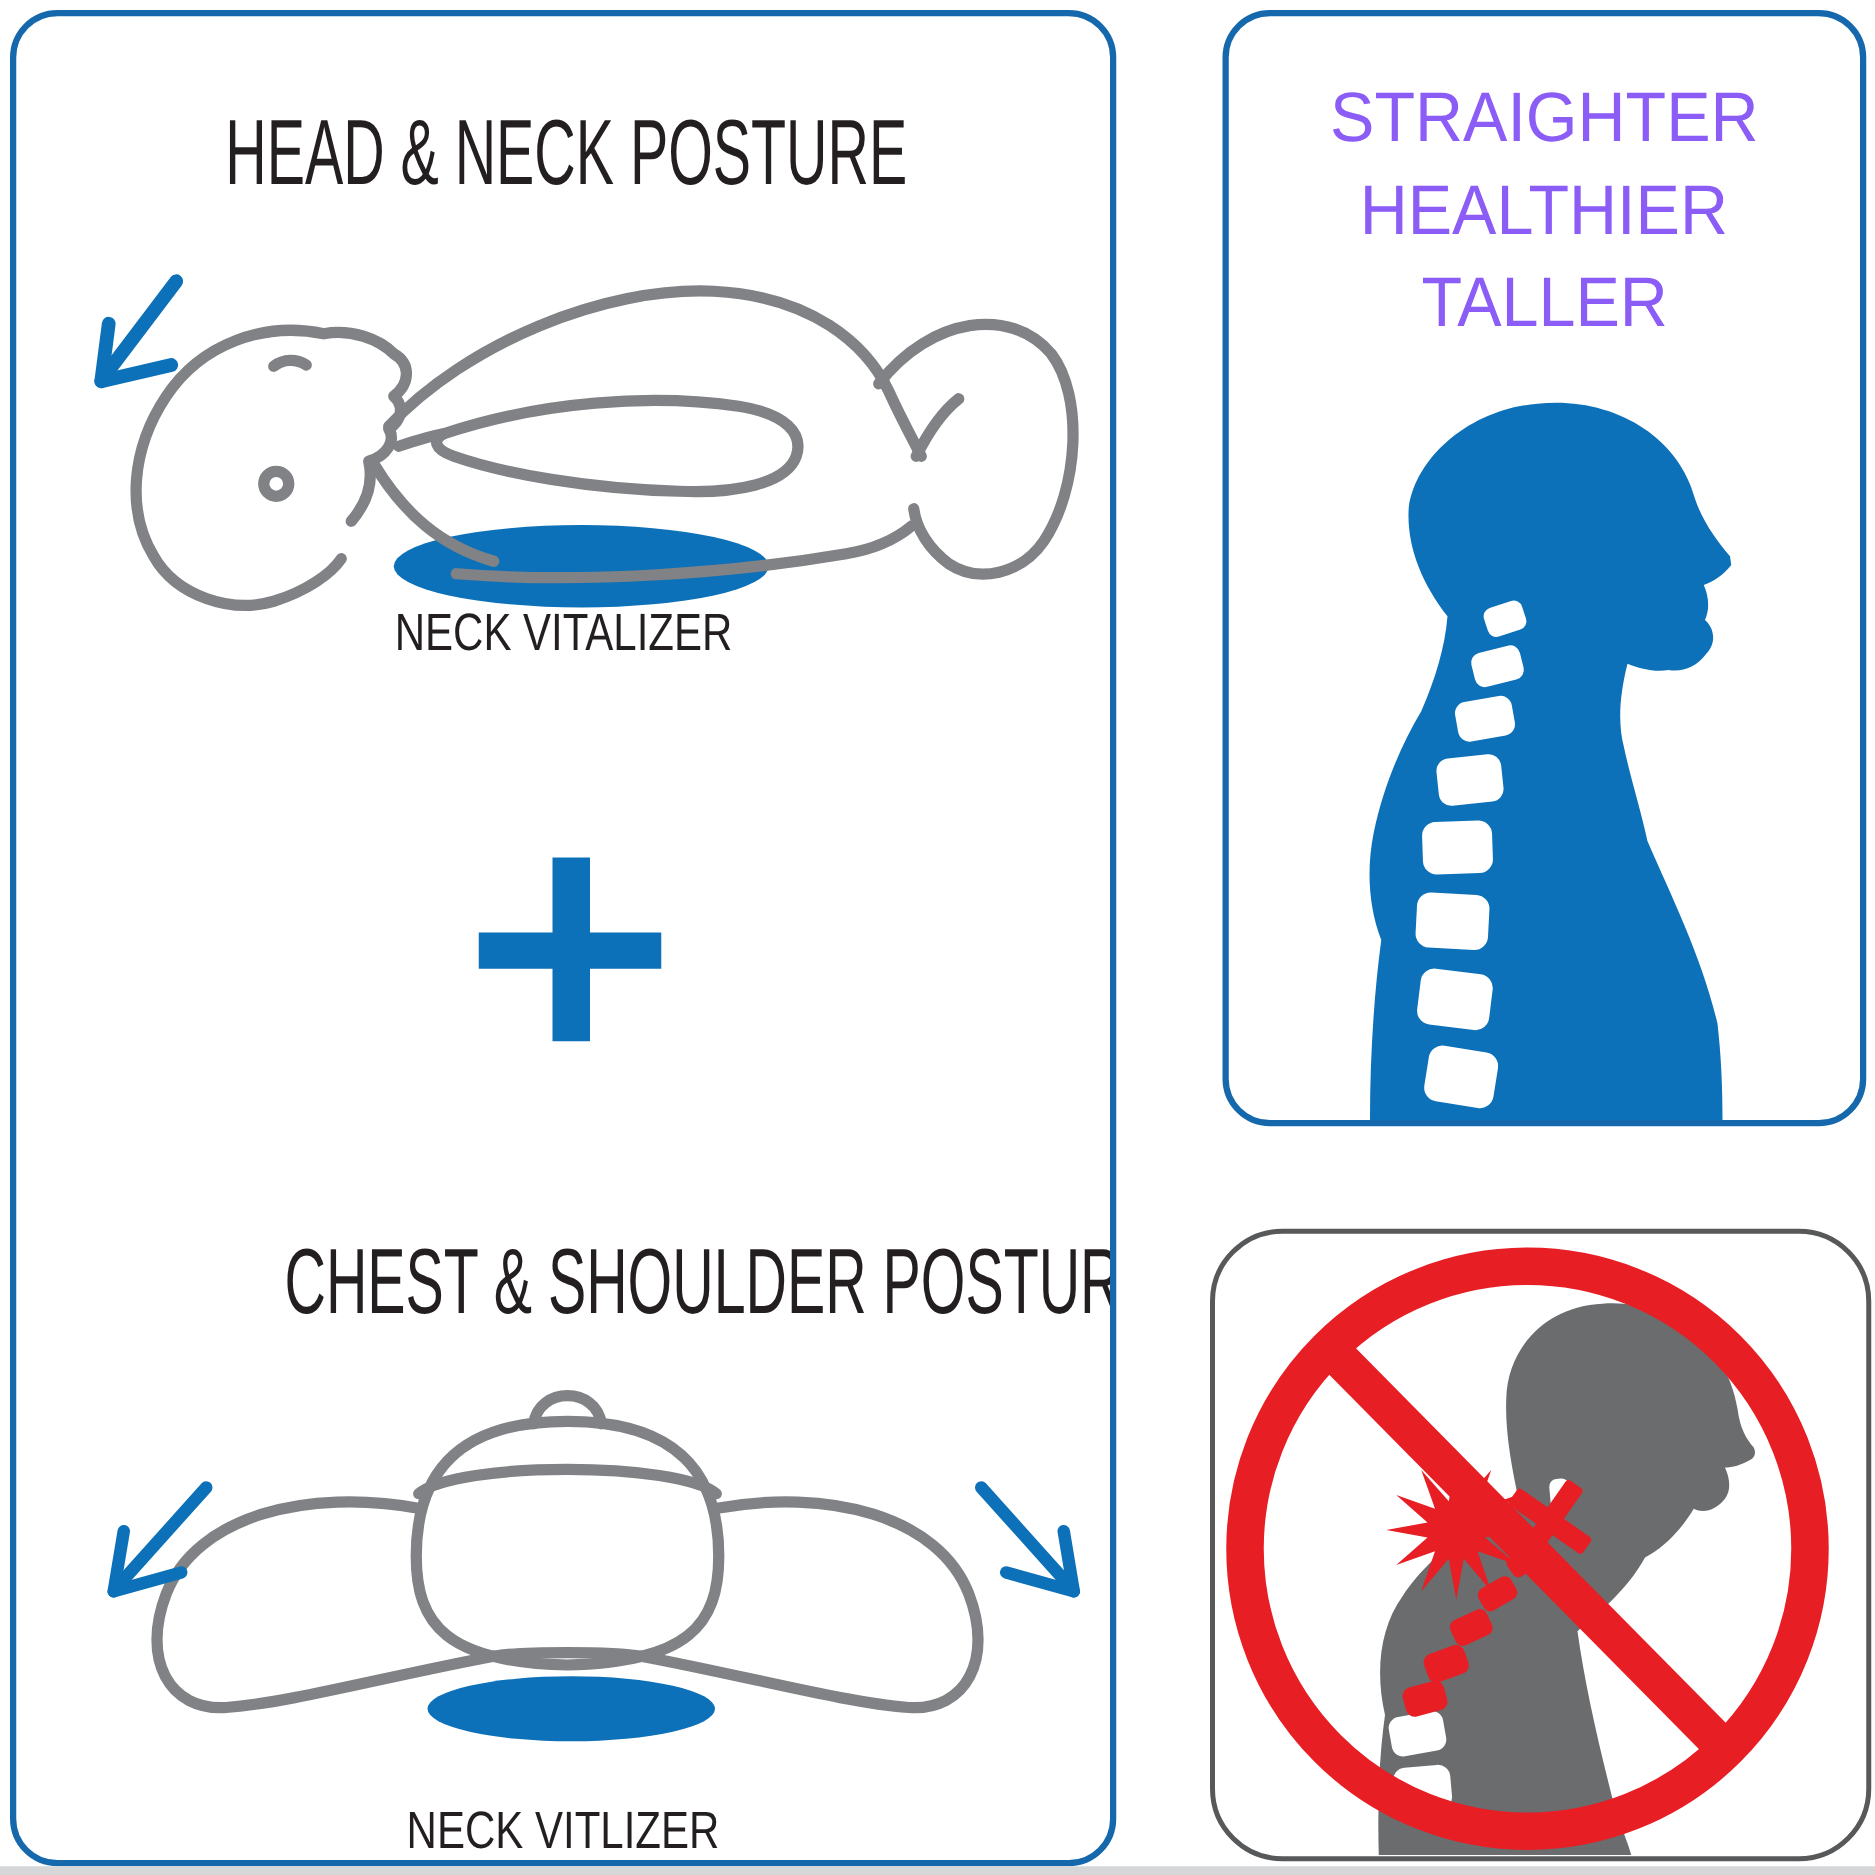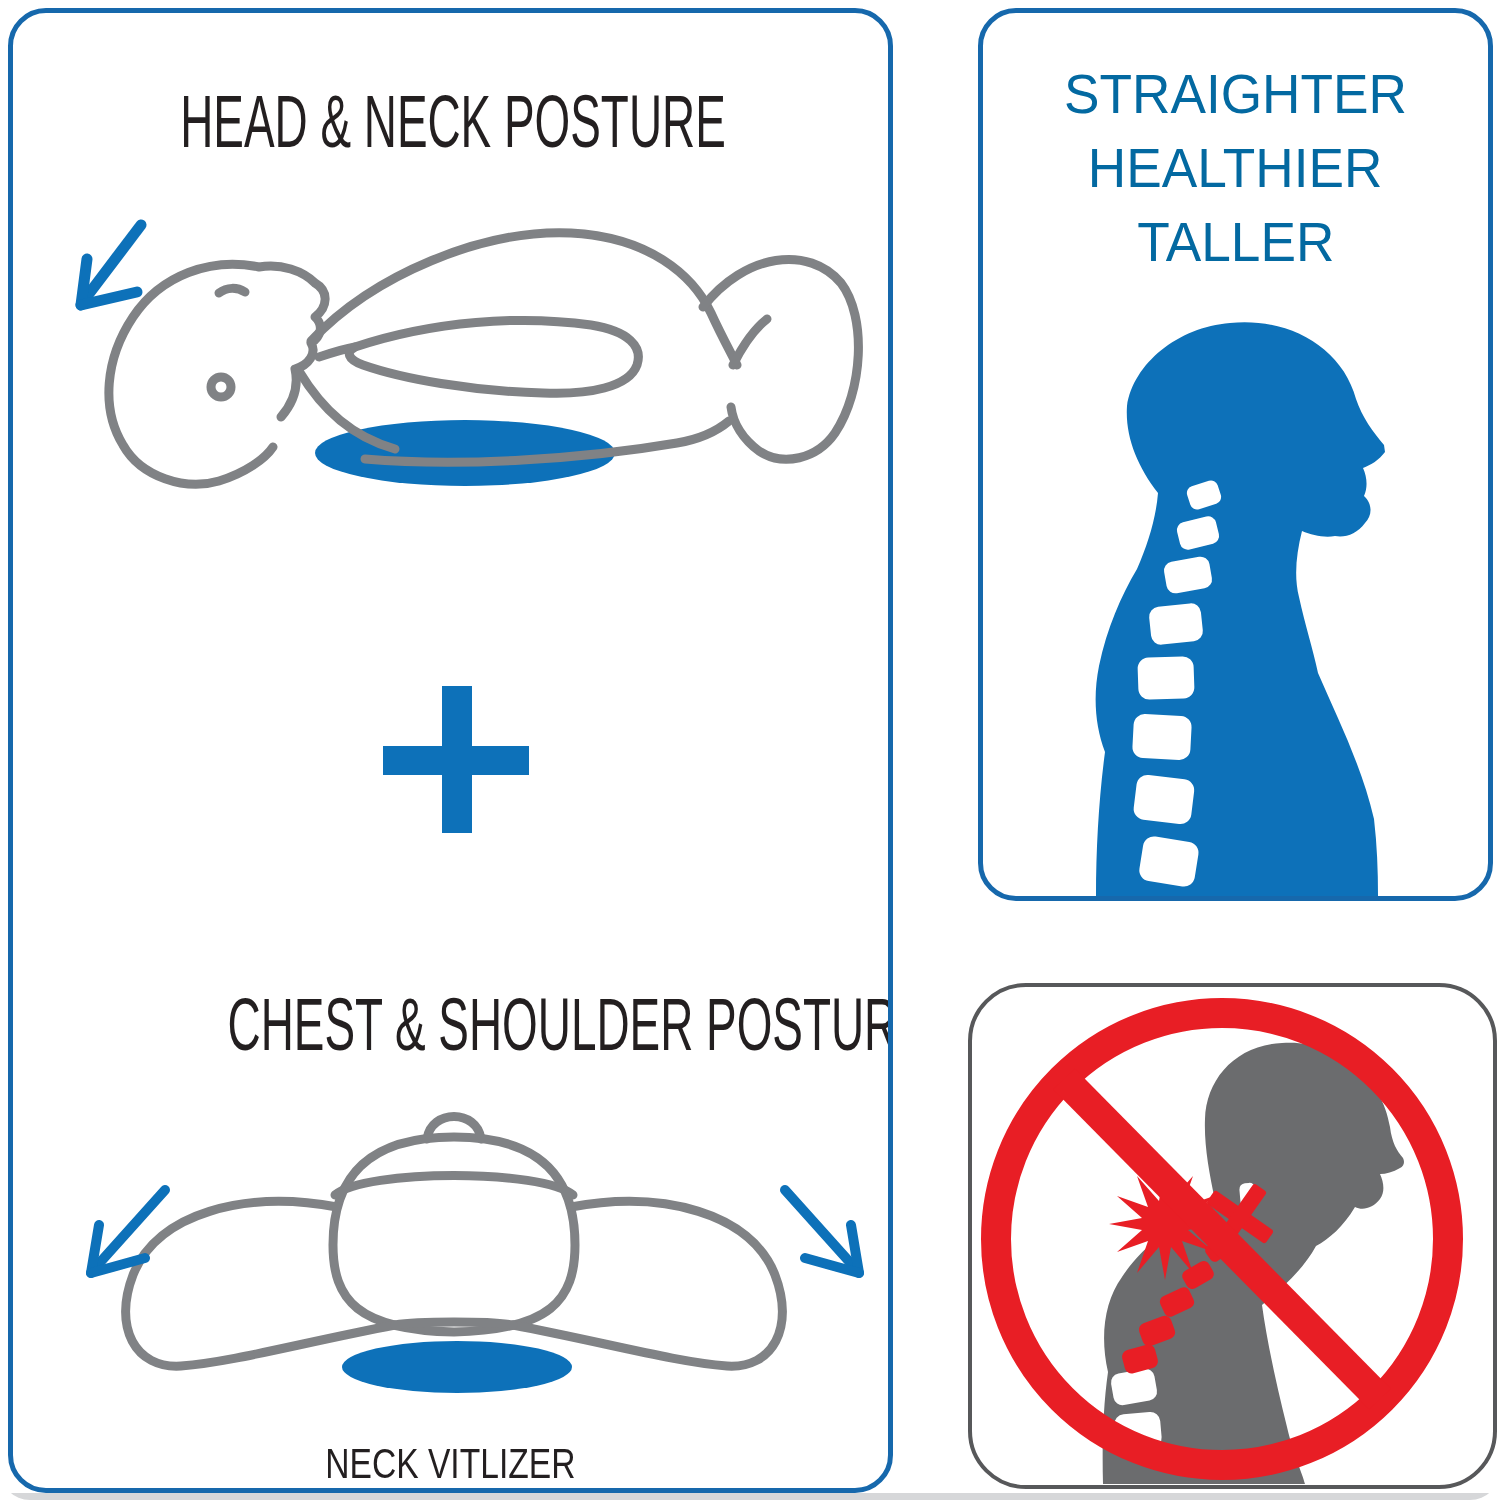--- a/index.html
+++ b/index.html
@@ -1,35 +1,35 @@
 <!DOCTYPE html>
 <html><head>
 <meta charset="utf-8">
 <style>
   html,body{margin:0;padding:0;background:#ffffff;}
   #stage{
     position:relative;width:1500px;height:1500px;background:#ffffff;overflow:hidden;
-    font-family:"Liberation Sans", sans-serif;color:#231f20;border-radius:30px;
+    font-family:"Liberation Sans", sans-serif;color:#231f20;
   }
   .panel{position:absolute;box-sizing:border-box;background:#ffffff;}
   #left-panel{left:8px;top:8px;width:885px;height:1485px;border:5px solid #1668ac;border-radius:38px;overflow:hidden;}
   #right-top-panel{left:978px;top:8px;width:515px;height:893px;border:5px solid #1668ac;border-radius:38px;overflow:hidden;}
   #right-bottom-panel{left:968px;top:983px;width:529px;height:506px;border:4px solid #57585a;border-radius:58px;overflow:hidden;}
   .title{
     position:absolute;left:0;width:100%;text-align:center;white-space:nowrap;
     font-size:74px;font-weight:400;letter-spacing:0px;color:#231f20;line-height:1;
   }
   .title > span{display:inline-block;transform:scaleX(0.62);transform-origin:50% 50%;}
   .caption{
     position:absolute;left:0;width:100%;text-align:center;white-space:nowrap;
     font-size:42px;font-weight:400;color:#231f20;line-height:1;
   }
   .caption > span{display:inline-block;transform:scaleX(0.80);transform-origin:50% 50%;}
   #benefit-lines{position:absolute;left:0;top:44px;width:100%;text-align:center;}
-  .benefit-line{font-size:56px;line-height:74px;white-space:nowrap;color:#0369a1;}
+  .benefit-line{font-size:56px;line-height:74px;white-space:nowrap;color:#8b5cf6;}
   .benefit-line > span{display:inline-block;transform:scaleX(0.95);transform-origin:50% 50%;}
   svg{position:absolute;display:block;}
   #footer-strip{position:absolute;left:0;top:1493px;width:1500px;height:7px;}
 </style>
 </head>
 <body>
 
 <div id="stage">
 
   <div id="left-panel" class="panel">
@@ -55,20 +55,23 @@
         <path d="M 322,264 C 420,272 540,264 634,248 C 658,244 674,236 686,226"></path>
       </g>
 
       <g fill="none" stroke-width="11" stroke-linecap="round" stroke="#0d71b9">
         <path d="M 98,30 L 42,104"></path>
         <path d="M 38,110 L 44,64"></path>
         <path d="M 38,110 L 94,97"></path>
       </g>
     </svg>
 
+    <div class="caption" style="top:472px;">
+      <span>NECK VITALIZER</span>
+    </div>
 
     <svg style="left:364px;top:657px;" width="160" height="170" viewBox="0 0 160 170" preserveAspectRatio="none">
       <g fill="#0d71b9">
         <rect x="65" y="16" width="30" height="147"></rect>
         <rect x="6" y="76" width="146" height="29"></rect>
       </g>
     </svg>
 
     <div class="title" style="top:975px;">
       <span>CHEST &amp; SHOULDER POSTURE</span>

